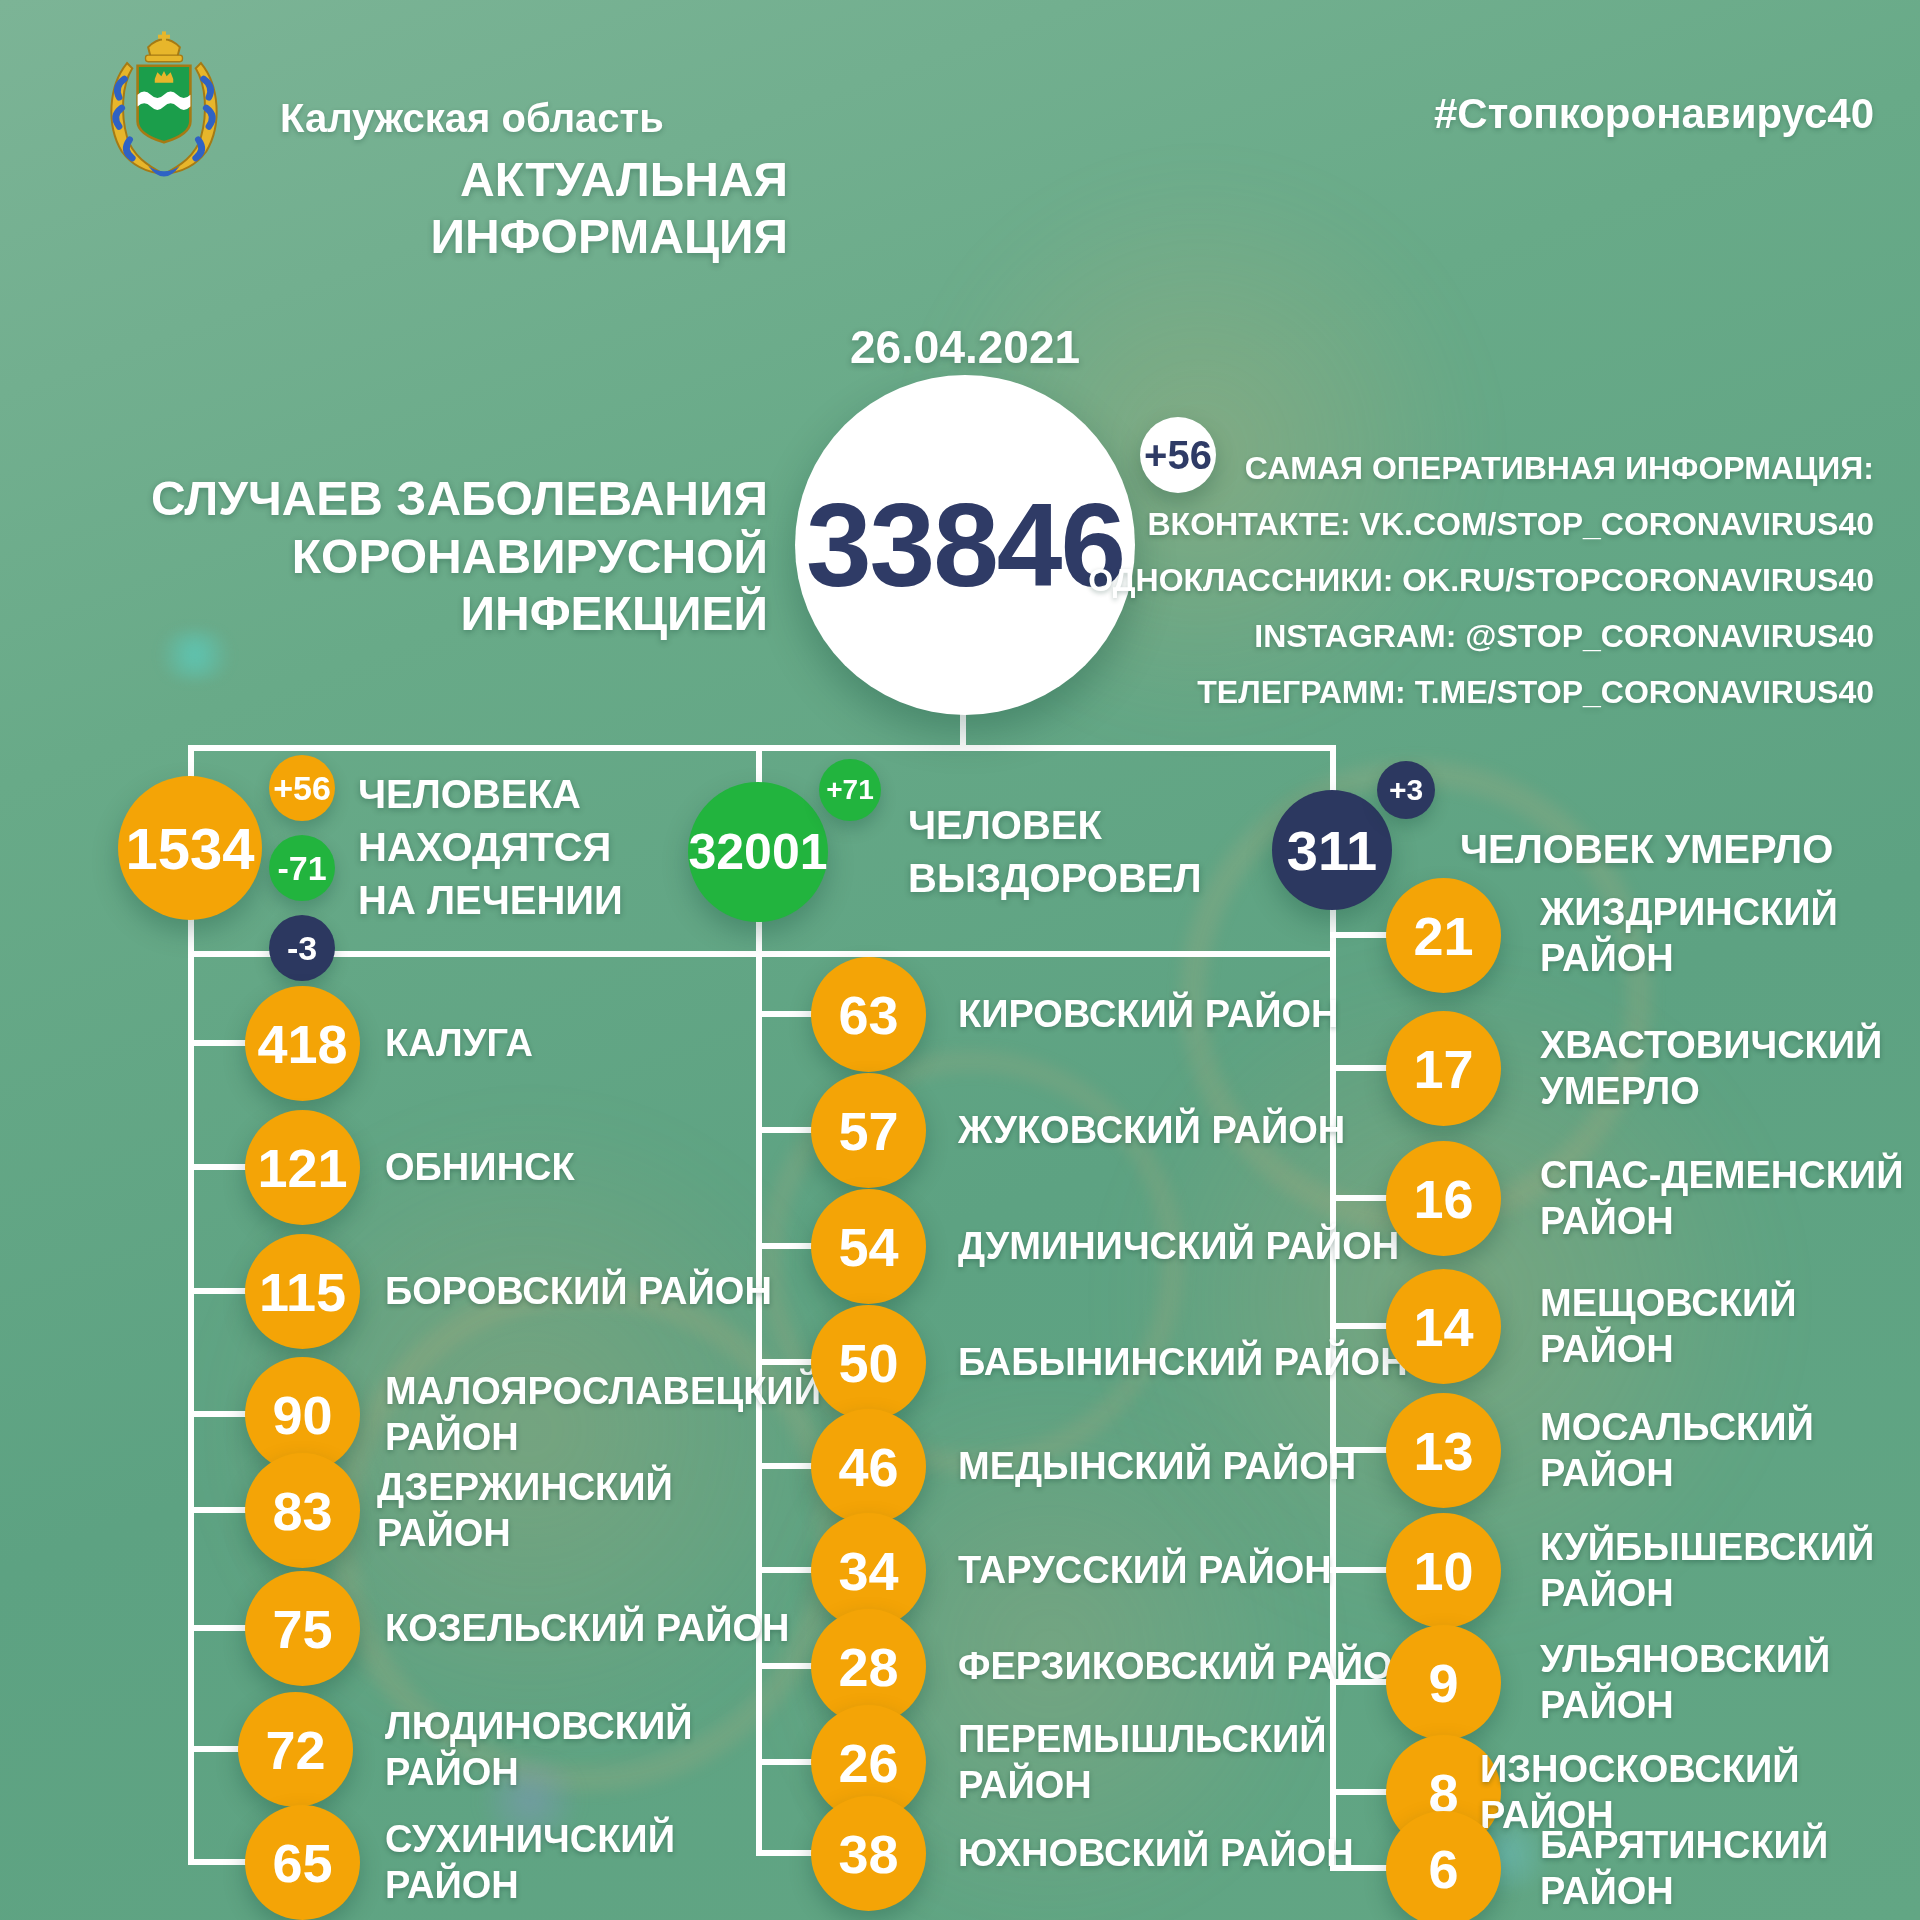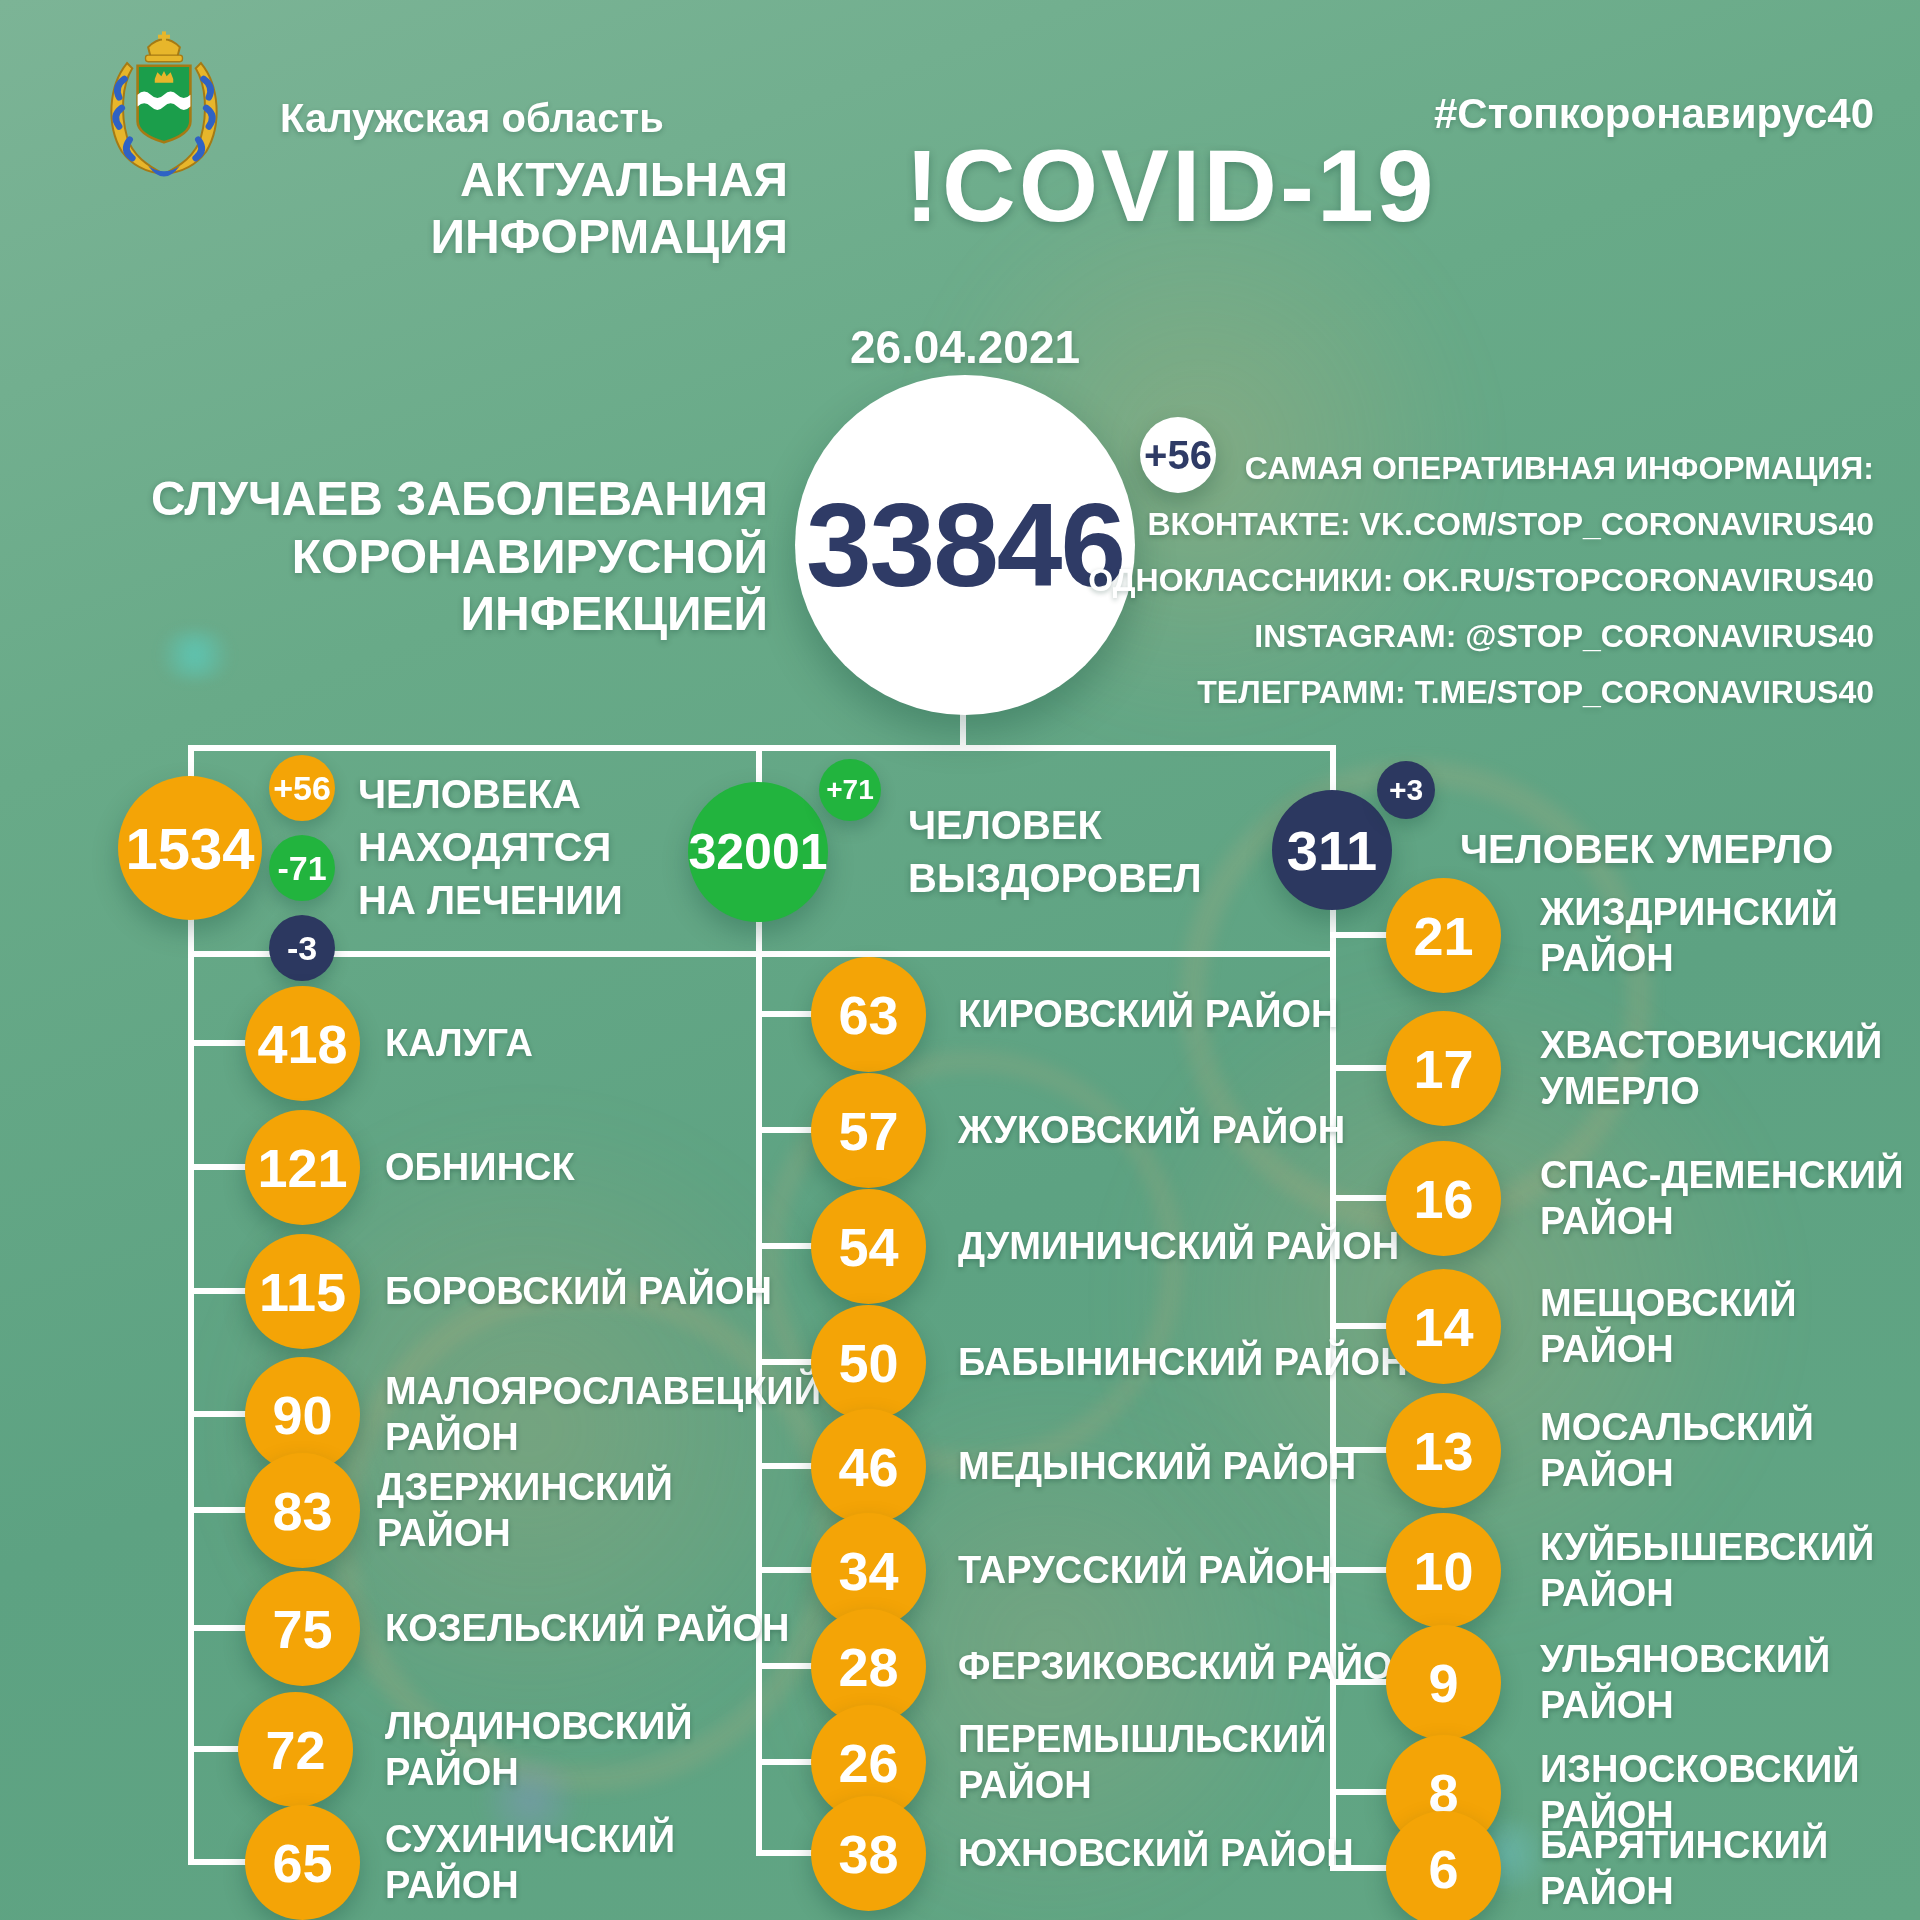--- a/index.html
+++ b/index.html
@@ -100,21 +100,20 @@
     <path d="M30,30 h40 v42 q0,10 -20,16 q-20,-6 -20,-16 Z" fill="#1B9E4B" stroke="#A57A14" stroke-width="2"></path>
     <path d="M43,40 h14 l-2,-5 l-3,3 l-2,-4 l-2,4 l-3,-3 Z M43,40 h14 v3 h-14 Z" fill="#E7B62B"></path>
     <path d="M30,52 q5,-5 10,0 t10,0 t10,0 t10,0 v9 q-5,5 -10,0 t-10,0 t-10,0 t-10,0 Z" fill="#FFFFFF"></path>
   </svg>
   <div class="region">Калужская область</div>
   <div class="hashtag">#Стопкоронавирус40</div>
   <div class="title-block">
     <div>АКТУАЛЬНАЯ</div>
     <div>ИНФОРМАЦИЯ</div>
   </div>
-  <div class="covid">!COVID-19</div>
   <div class="date">26.04.2021</div>
 
   <div class="total-label">
     <div>СЛУЧАЕВ ЗАБОЛЕВАНИЯ</div>
     <div>КОРОНАВИРУСНОЙ ИНФЕКЦИЕЙ</div>
   </div>
   <div class="big-circle">
     <span class="big-number">33846</span>
   </div>
   <div class="total-delta">+56</div>
@@ -229,19 +228,19 @@
       <div class="d-circle" style="left: 1386px; top: 1393px; background: rgb(244, 164, 6);">13</div>
       <div class="d-label" style="left: 1540px; top: 1393px; height: 114px; width: 380px;">МОСАЛЬСКИЙ РАЙОН</div>
       <div class="d-tick" style="left: 1330px; top: 1567px; width: 64px;"></div>
       <div class="d-circle" style="left: 1386px; top: 1513px; background: rgb(244, 164, 6);">10</div>
       <div class="d-label" style="left: 1540px; top: 1513px; height: 114px; width: 380px;">КУЙБЫШЕВСКИЙ РАЙОН</div>
       <div class="d-tick" style="left: 1330px; top: 1679px; width: 64px;"></div>
       <div class="d-circle" style="left: 1386px; top: 1625px; background: rgb(244, 164, 6);">9</div>
       <div class="d-label" style="left: 1540px; top: 1625px; height: 114px; width: 380px;">УЛЬЯНОВСКИЙ РАЙОН</div>
       <div class="d-tick" style="left: 1330px; top: 1789px; width: 64px;"></div>
       <div class="d-circle" style="left: 1386px; top: 1735px; background: rgb(244, 164, 6);">8</div>
-      <div class="d-label" style="left: 1540px; top: 1735px; height: 114px; width: 380px;">ИЗНОСКОВСКИЙ РАЙОН</div>
+      <div class="d-label" style="left: 1480px; top: 1735px; height: 114px; width: 380px;">ИЗНОСКОВСКИЙ РАЙОН</div>
       <div class="d-tick" style="left: 1330px; top: 1865px; width: 64px;"></div>
       <div class="d-circle" style="left: 1386px; top: 1811px; background: rgb(244, 164, 6);">6</div>
       <div class="d-label" style="left: 1540px; top: 1811px; height: 114px; width: 380px;">БАРЯТИНСКИЙ РАЙОН</div>
     </div>
 
 </div>
 
 </body></html>

